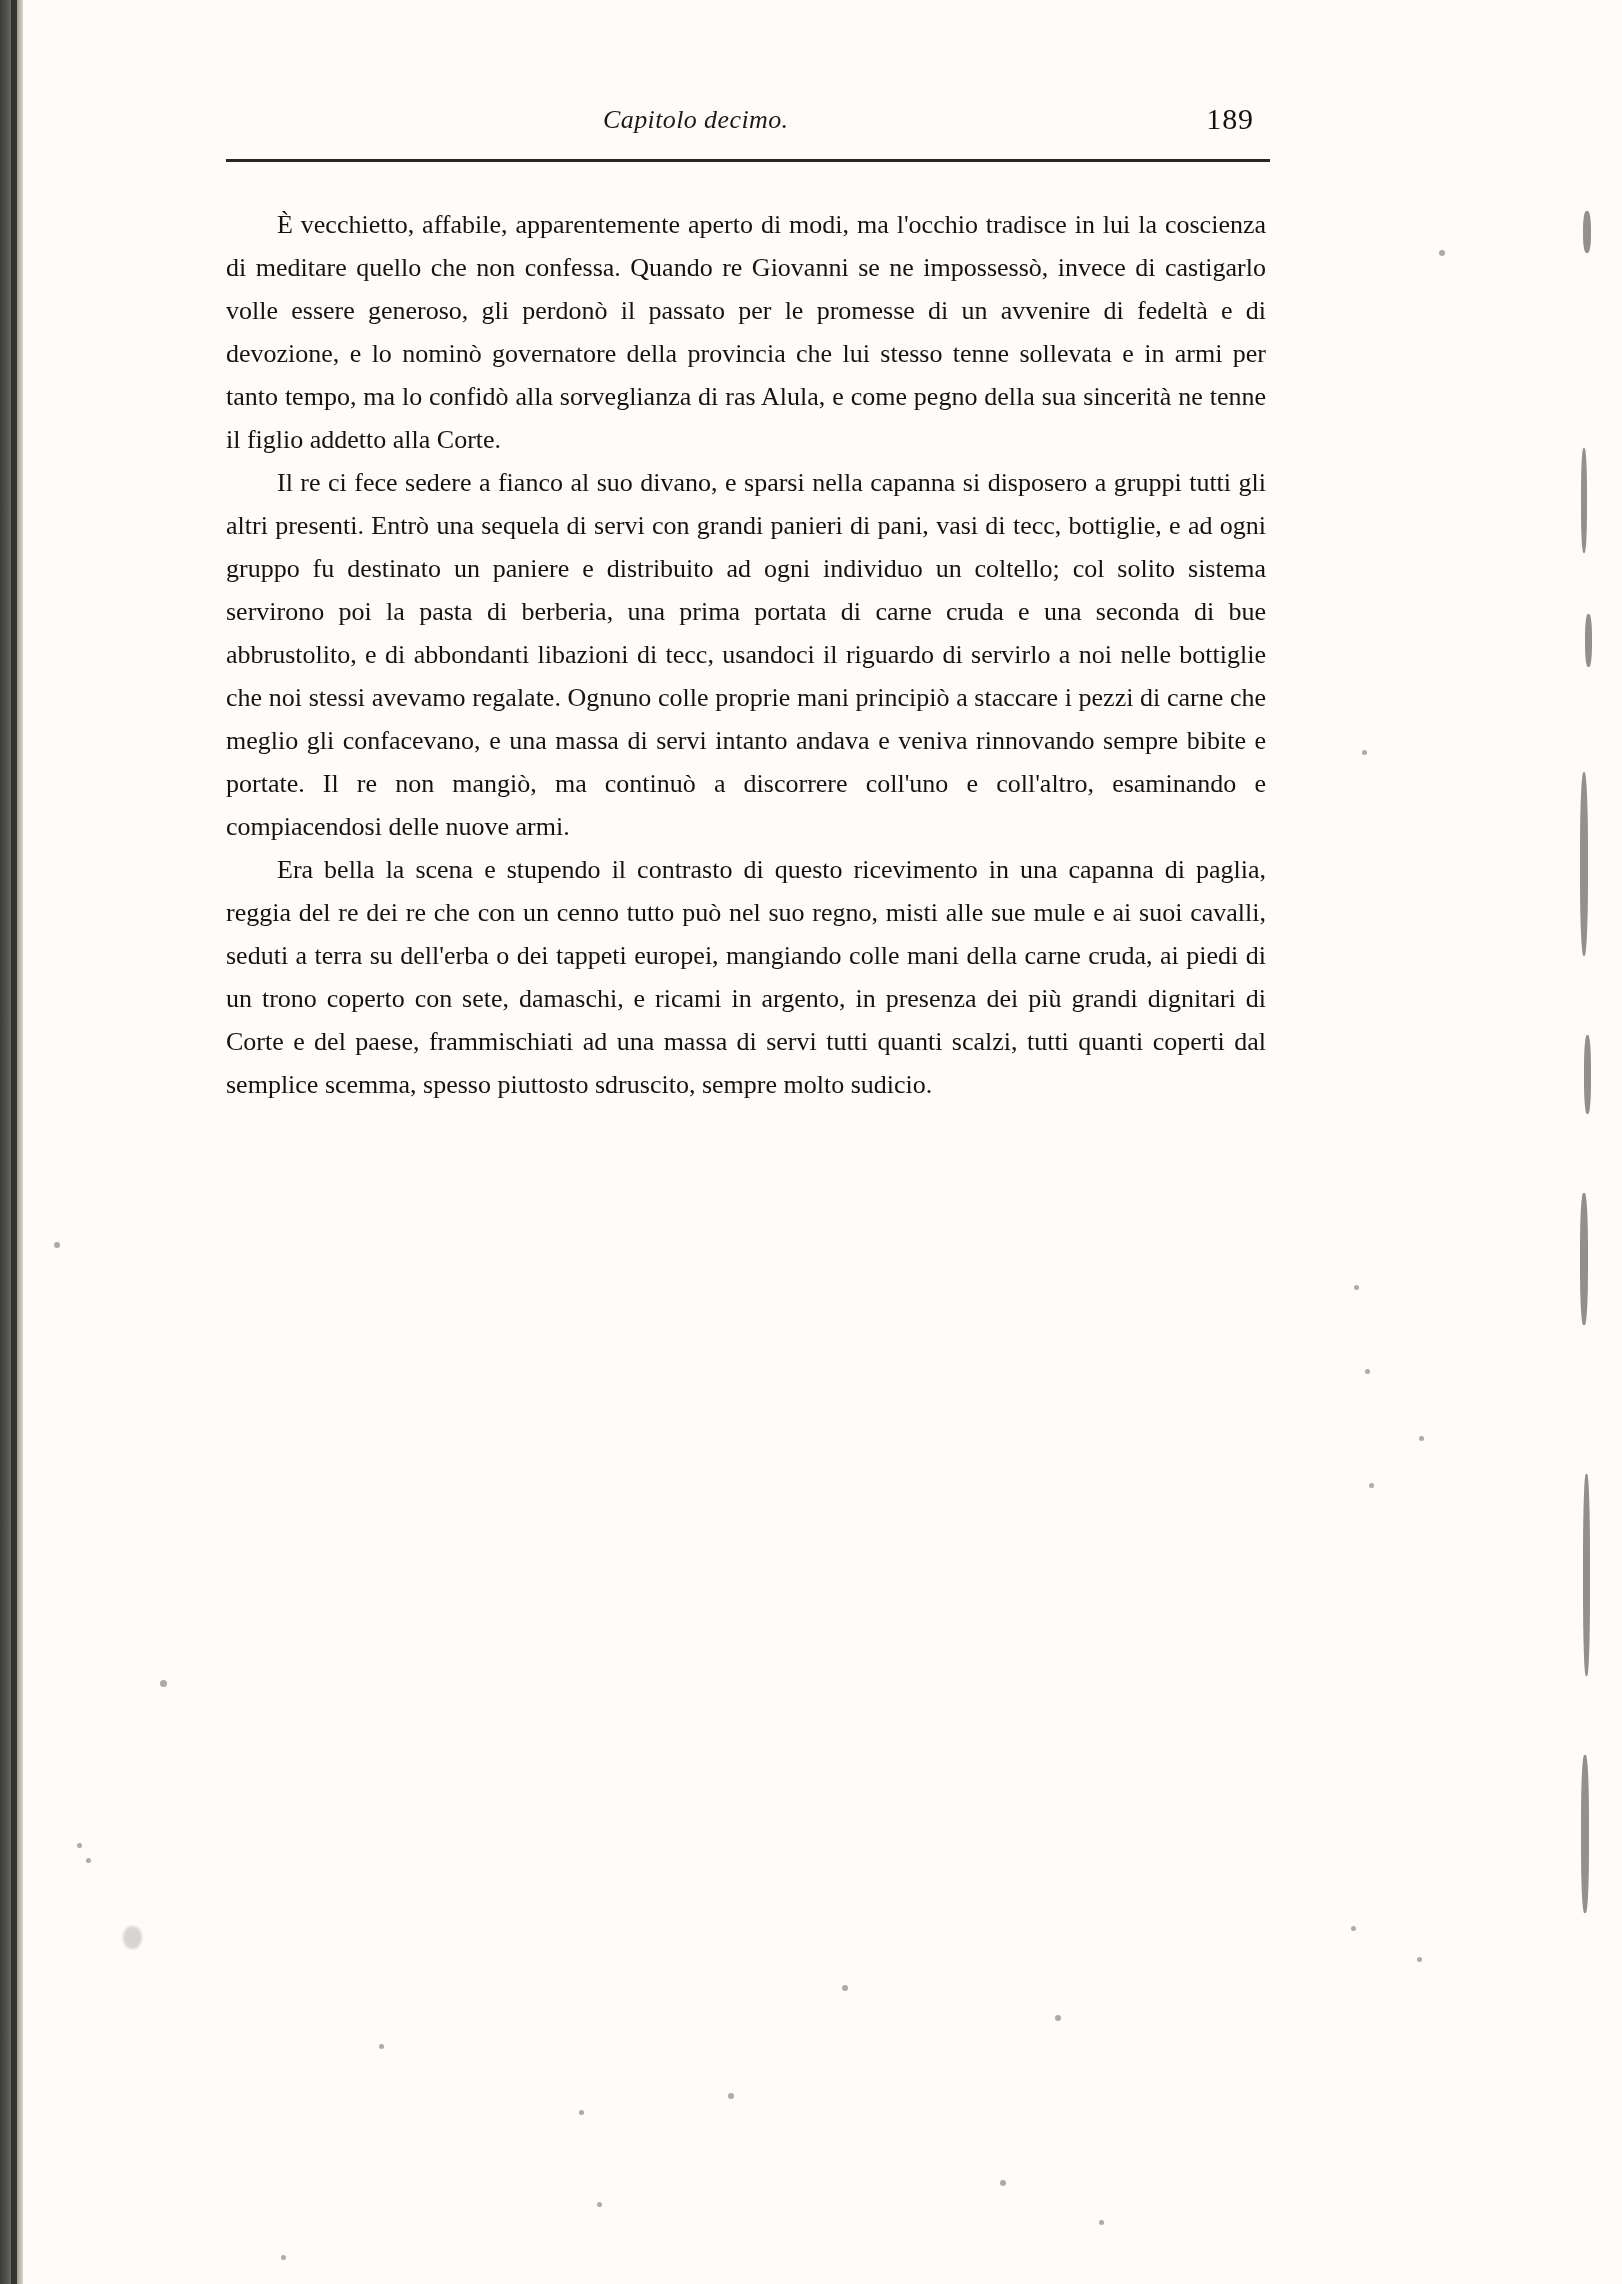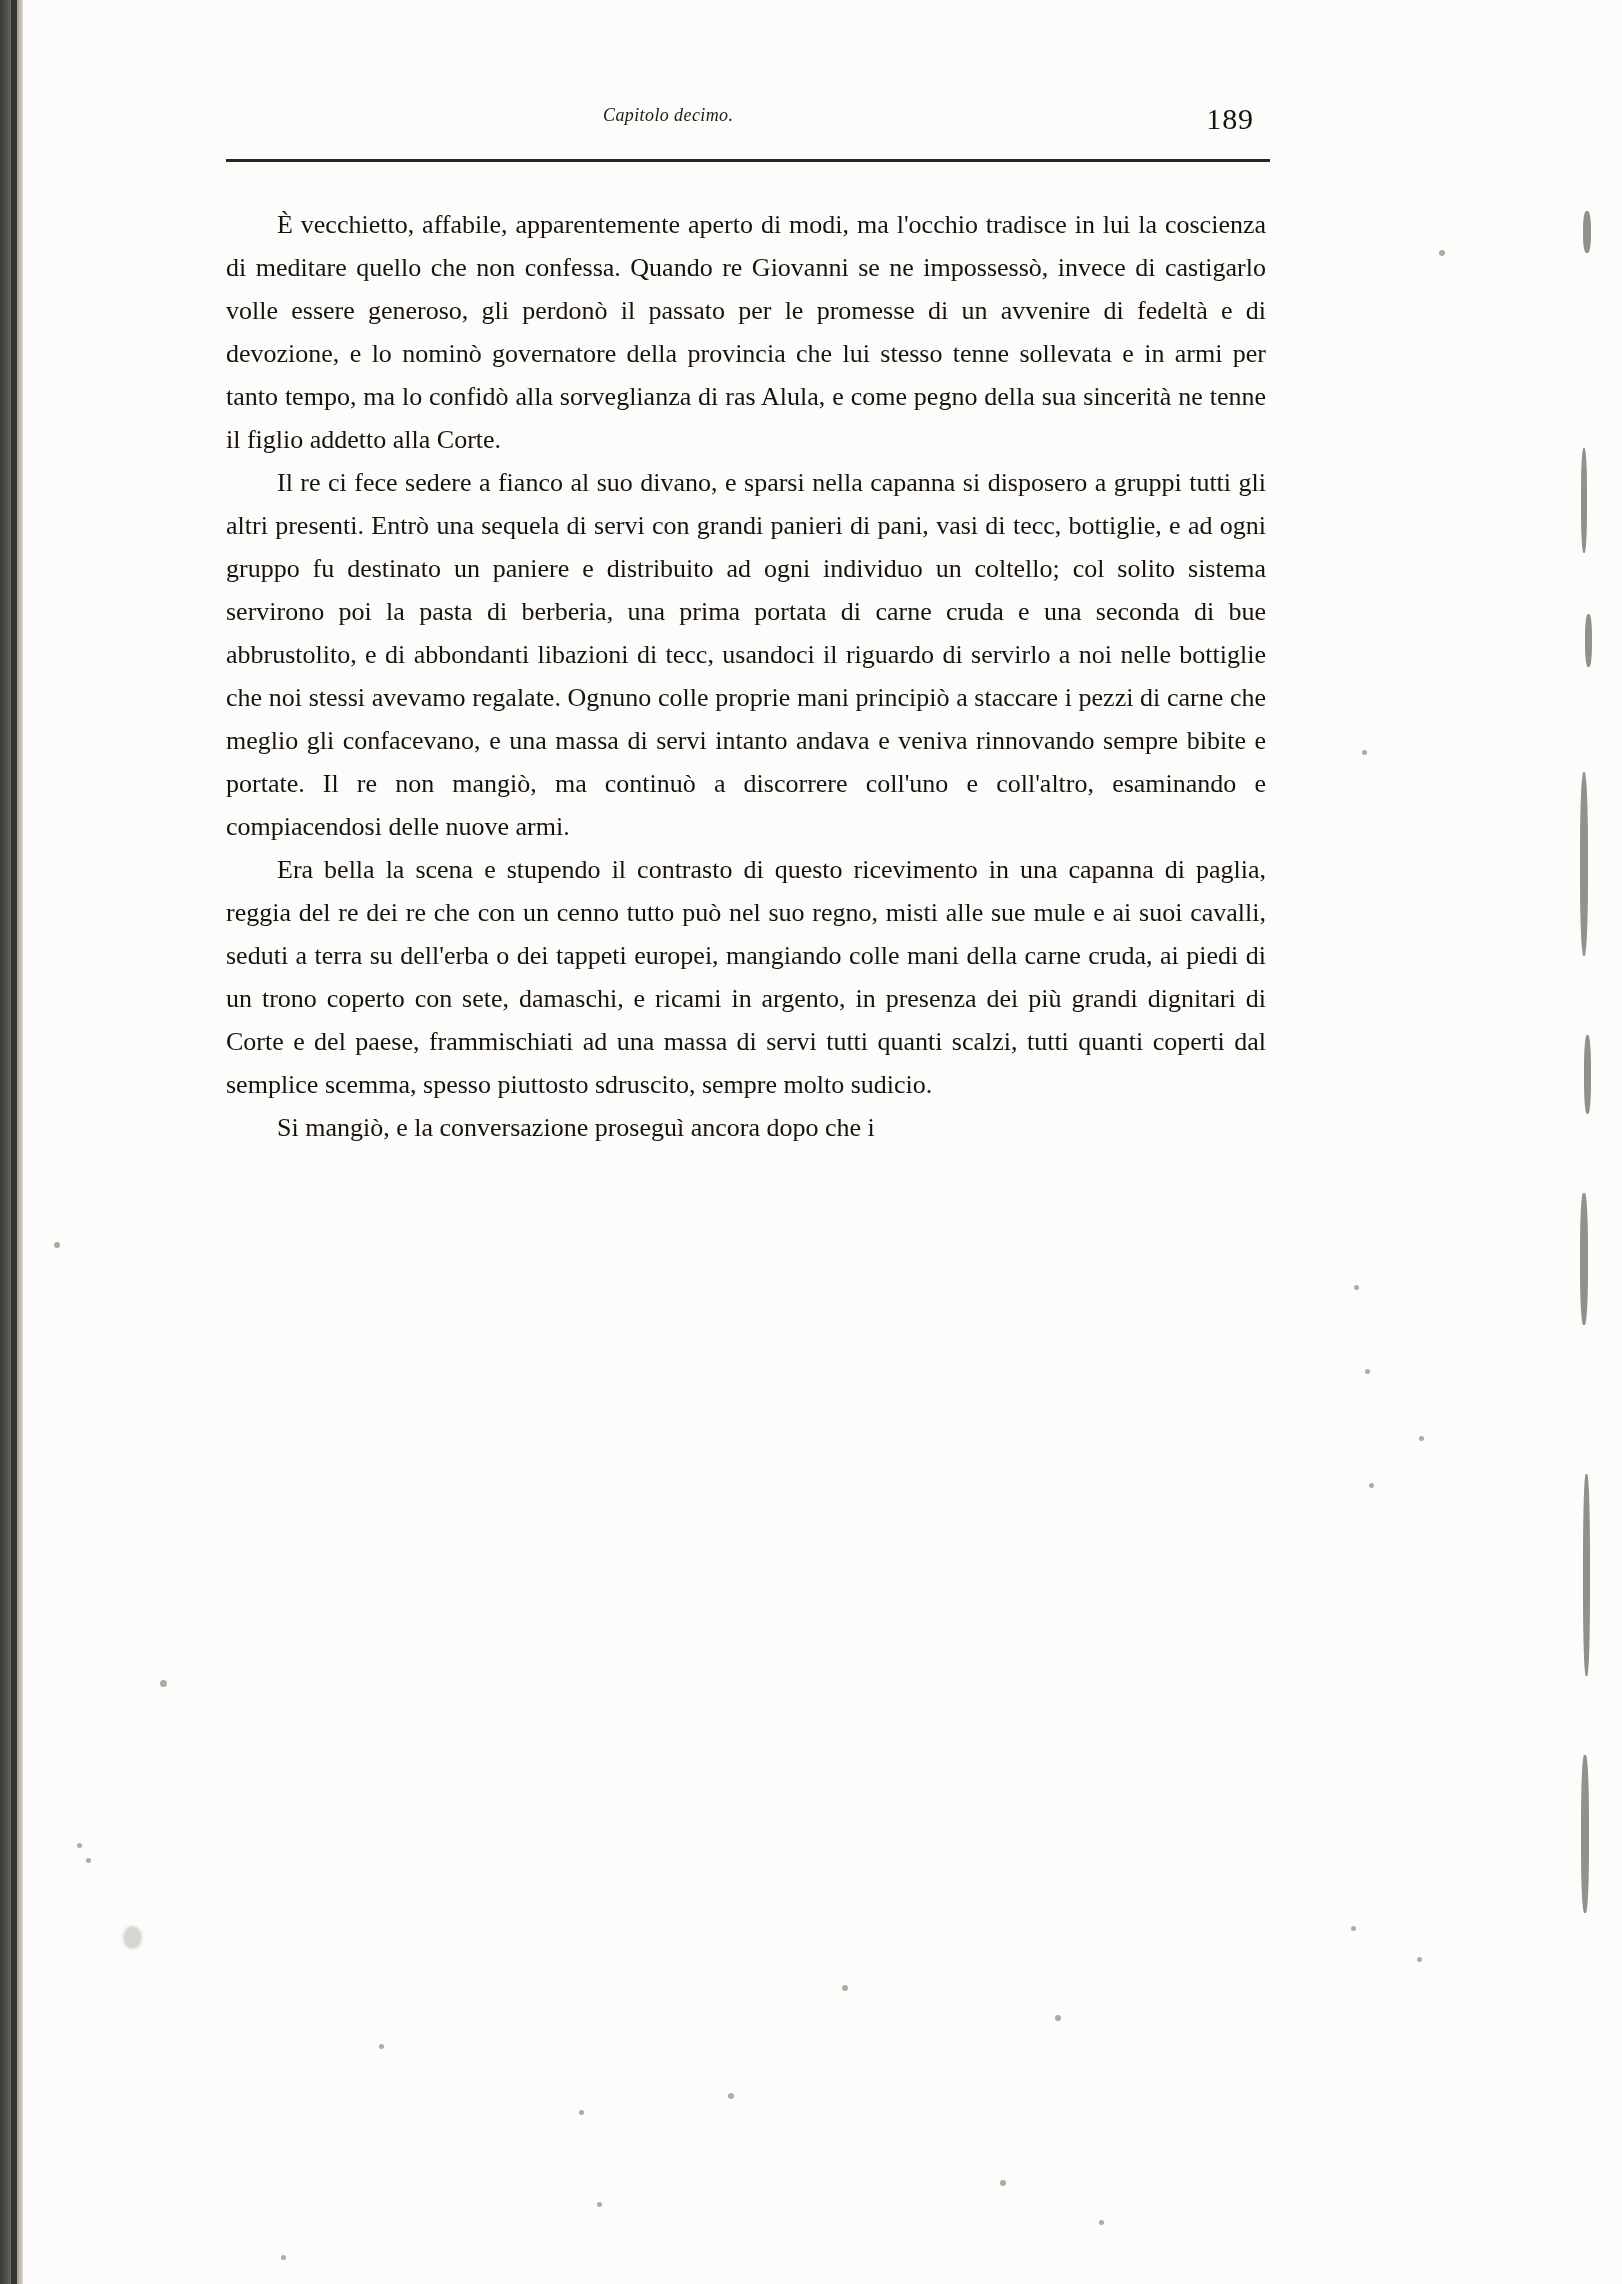--- a/index.html
+++ b/index.html
@@ -66,21 +66,21 @@
 
   .header-row {
     position: relative;
     height: 61px;
   }
   .running-head {
     position: absolute;
     left: 377px;
     top: 0;
     font-style: italic;
-    font-size: 18px;
+    font-size: 26px;
     letter-spacing: 0.4px;
     color: #1d1a16;
   }
   .folio {
     position: absolute;
     right: 16px;
     top: -3.5px;
     font-size: 30px;
     letter-spacing: 0.9px;
     color: #15120e;
@@ -150,21 +150,20 @@
     <div class="header-row">
       <div class="running-head">Capitolo decimo.</div>
       <div class="folio">189</div>
       <div class="rule"></div>
     </div>
 
     <div class="body-text">
       <p class="para">È vecchietto, affabile, apparentemente aperto di modi, ma l'occhio tradisce in lui la coscienza di meditare quello che non confessa. Quando re Giovanni se ne impossessò, invece di castigarlo volle essere generoso, gli perdonò il passato per le promesse di un avvenire di fedeltà e di devozione, e lo nominò governatore della provincia che lui stesso tenne sollevata e in armi per tanto tempo, ma lo confidò alla sorveglianza di ras Alula, e come pegno della sua sincerità ne tenne il figlio addetto alla Corte.</p>
       <p class="para">Il re ci fece sedere a fianco al suo divano, e sparsi nella capanna si disposero a gruppi tutti gli altri presenti. Entrò una sequela di servi con grandi panieri di pani, vasi di tecc, bottiglie, e ad ogni gruppo fu destinato un paniere e distribuito ad ogni individuo un coltello; col solito sistema servirono poi la pasta di berberia, una prima portata di carne cruda e una seconda di bue abbrustolito, e di abbondanti libazioni di tecc, usandoci il riguardo di servirlo a noi nelle bottiglie che noi stessi avevamo regalate. Ognuno colle proprie mani principiò a staccare i pezzi di carne che meglio gli confacevano, e una massa di servi intanto andava e veniva rinnovando sempre bibite e portate. Il re non mangiò, ma continuò a discorrere coll'uno e coll'altro, esaminando e compiacendosi delle nuove armi.</p>
       <p class="para">Era bella la scena e stupendo il contrasto di questo ricevimento in una capanna di paglia, reggia del re dei re che con un cenno tutto può nel suo regno, misti alle sue mule e ai suoi cavalli, seduti a terra su dell'erba o dei tappeti europei, mangiando colle mani della carne cruda, ai piedi di un trono coperto con sete, damaschi, e ricami in argento, in presenza dei più grandi dignitari di Corte e del paese, frammischiati ad una massa di servi tutti quanti scalzi, tutti quanti coperti dal semplice scemma, spesso piuttosto sdruscito, sempre molto sudicio.</p>
-      <p class="para">Si mangiò, e la conversazione proseguì ancora dopo che i</p>
     </div>
 
   </div>
 
   <div class="speck" style="left:1439px;top:250px;width:6.1px;height:6.1px;"></div>
   <div class="speck" style="left:1362px;top:750px;width:5.3px;height:5.3px;"></div>
   <div class="speck" style="left:1354px;top:1285px;width:5.3px;height:5.3px;"></div>
   <div class="speck" style="left:1365px;top:1369px;width:5.3px;height:5.3px;"></div>
   <div class="speck" style="left:1419px;top:1436px;width:5.3px;height:5.3px;"></div>
   <div class="speck" style="left:1369px;top:1483px;width:5.3px;height:5.3px;"></div>

